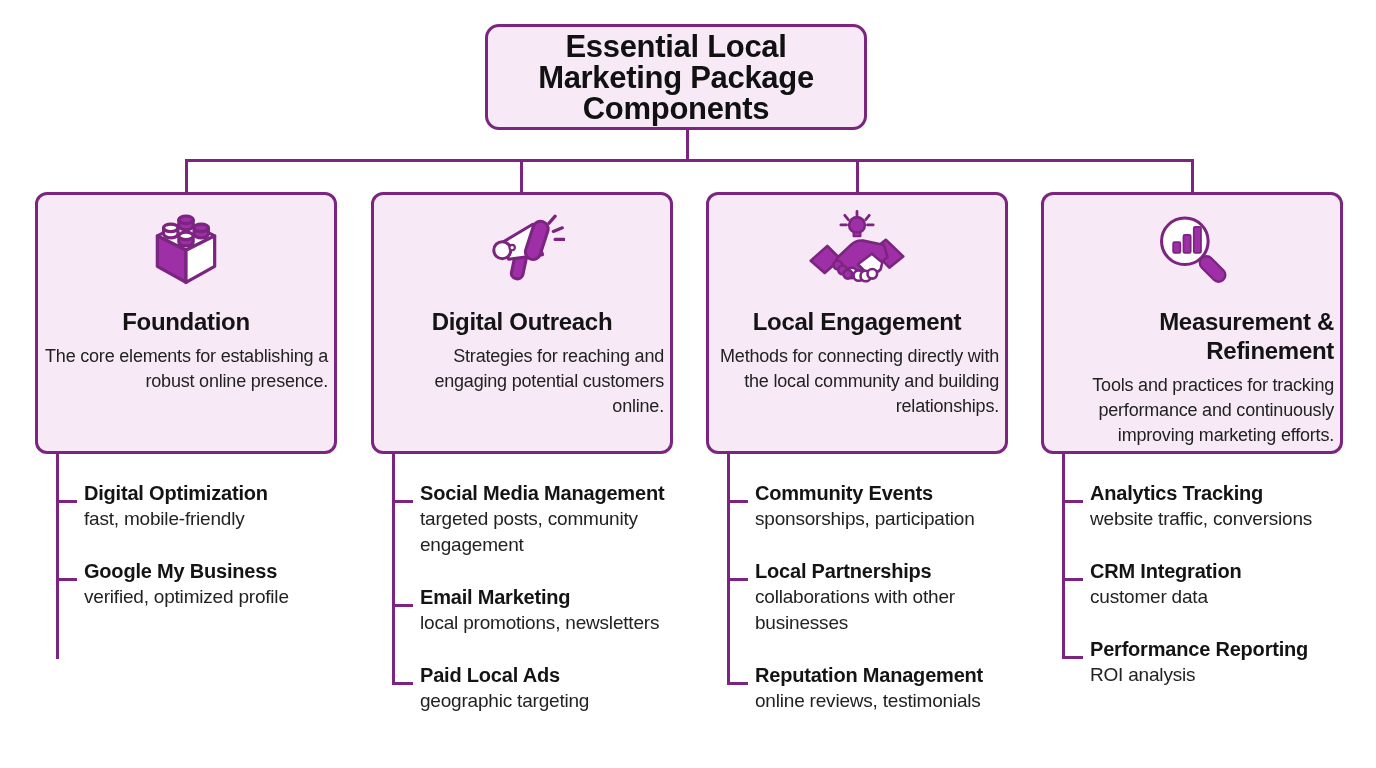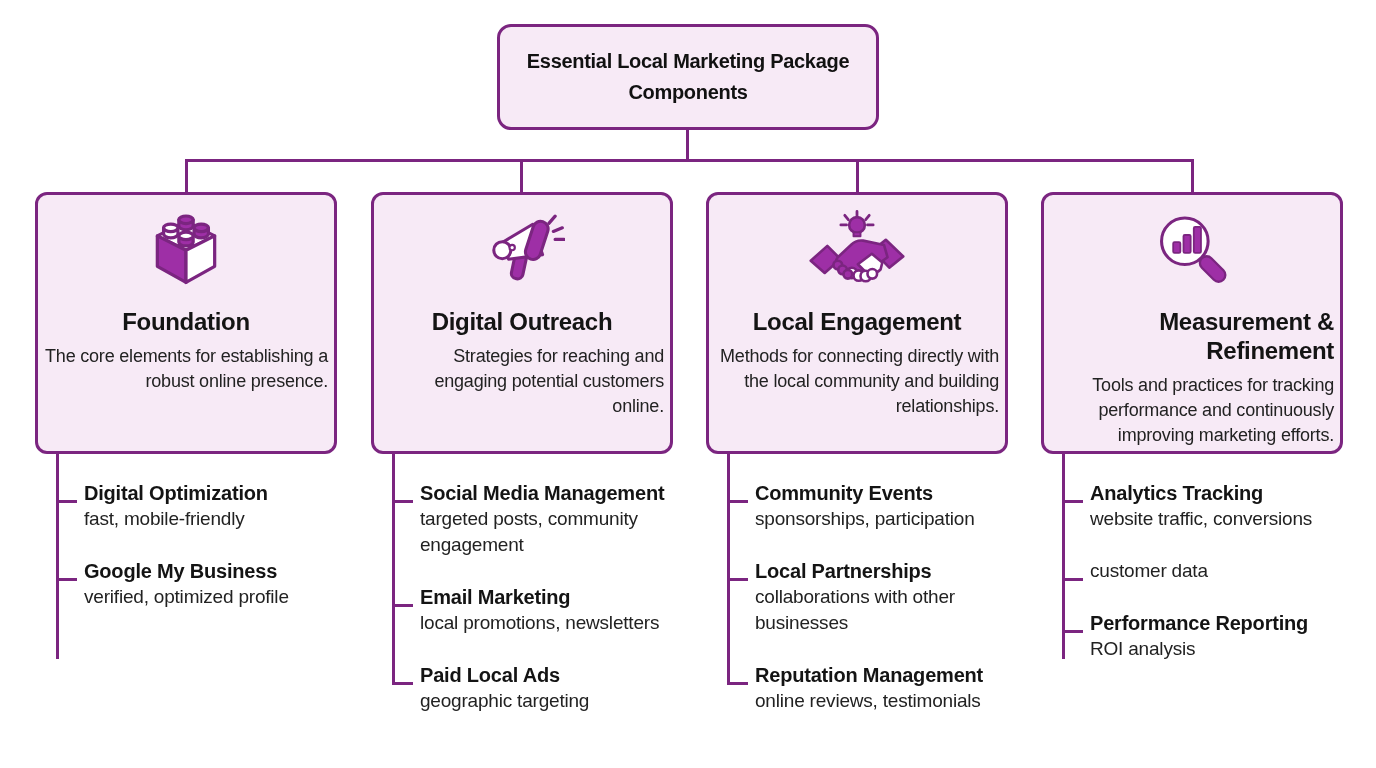--- a/index.html
+++ b/index.html
@@ -9,24 +9,24 @@
     --text:#1b1b1b;
     --canvas-bg:#ffffff;
   }
   *{box-sizing:border-box;margin:0;padding:0;}
   html,body{background:#fff;}
   body{font-family:"Liberation Sans", sans-serif;color:var(--text);}
   .canvas{position:relative;width:1376px;height:768px;background:var(--canvas-bg);overflow:hidden;}
 
   
   .root-box{
-    position:absolute;left:497px;top:24px;width:382px;height:106px;
+    position:absolute;left:485px;top:24px;width:382px;height:106px;
     background:var(--card-bg);border:3px solid var(--line);border-radius:14px;
     display:flex;align-items:center;justify-content:center;text-align:center;
-    font-weight:bold;font-size:20px;line-height:31px;letter-spacing:-0.3px;color:#111;
+    font-weight:bold;font-size:31px;line-height:31px;letter-spacing:-0.3px;color:#111;
     padding:0 20px;
   }
 
   
   .conn{position:absolute;background:var(--line);}
   .conn.root-drop{left:686px;top:129px;width:3px;height:31px;}
   .conn.rail{left:185px;top:159px;width:1009px;height:3px;}
   .conn.stub{top:159px;width:3px;height:35px;}
   .conn.stub.s1{left:185px;} .conn.stub.s2{left:520px;}
   .conn.stub.s3{left:856px;} .conn.stub.s4{left:1191px;}
@@ -216,20 +216,21 @@
     </div>
     <div class="items">
       <div class="vline" style="height: 205px;"></div>
       <div class="item">
         <span class="tick"></span>
         <div class="item-title">Analytics Tracking</div>
         <div class="item-sub">website traffic, conversions</div>
       </div>
       <div class="item">
         <span class="tick"></span>
+        <div class="item-title">CRM Integration</div>
         <div class="item-sub">customer data</div>
       </div>
       <div class="item">
         <span class="tick"></span>
         <div class="item-title">Performance Reporting</div>
         <div class="item-sub">ROI analysis</div>
       </div>
     </div>
   </section>
 

